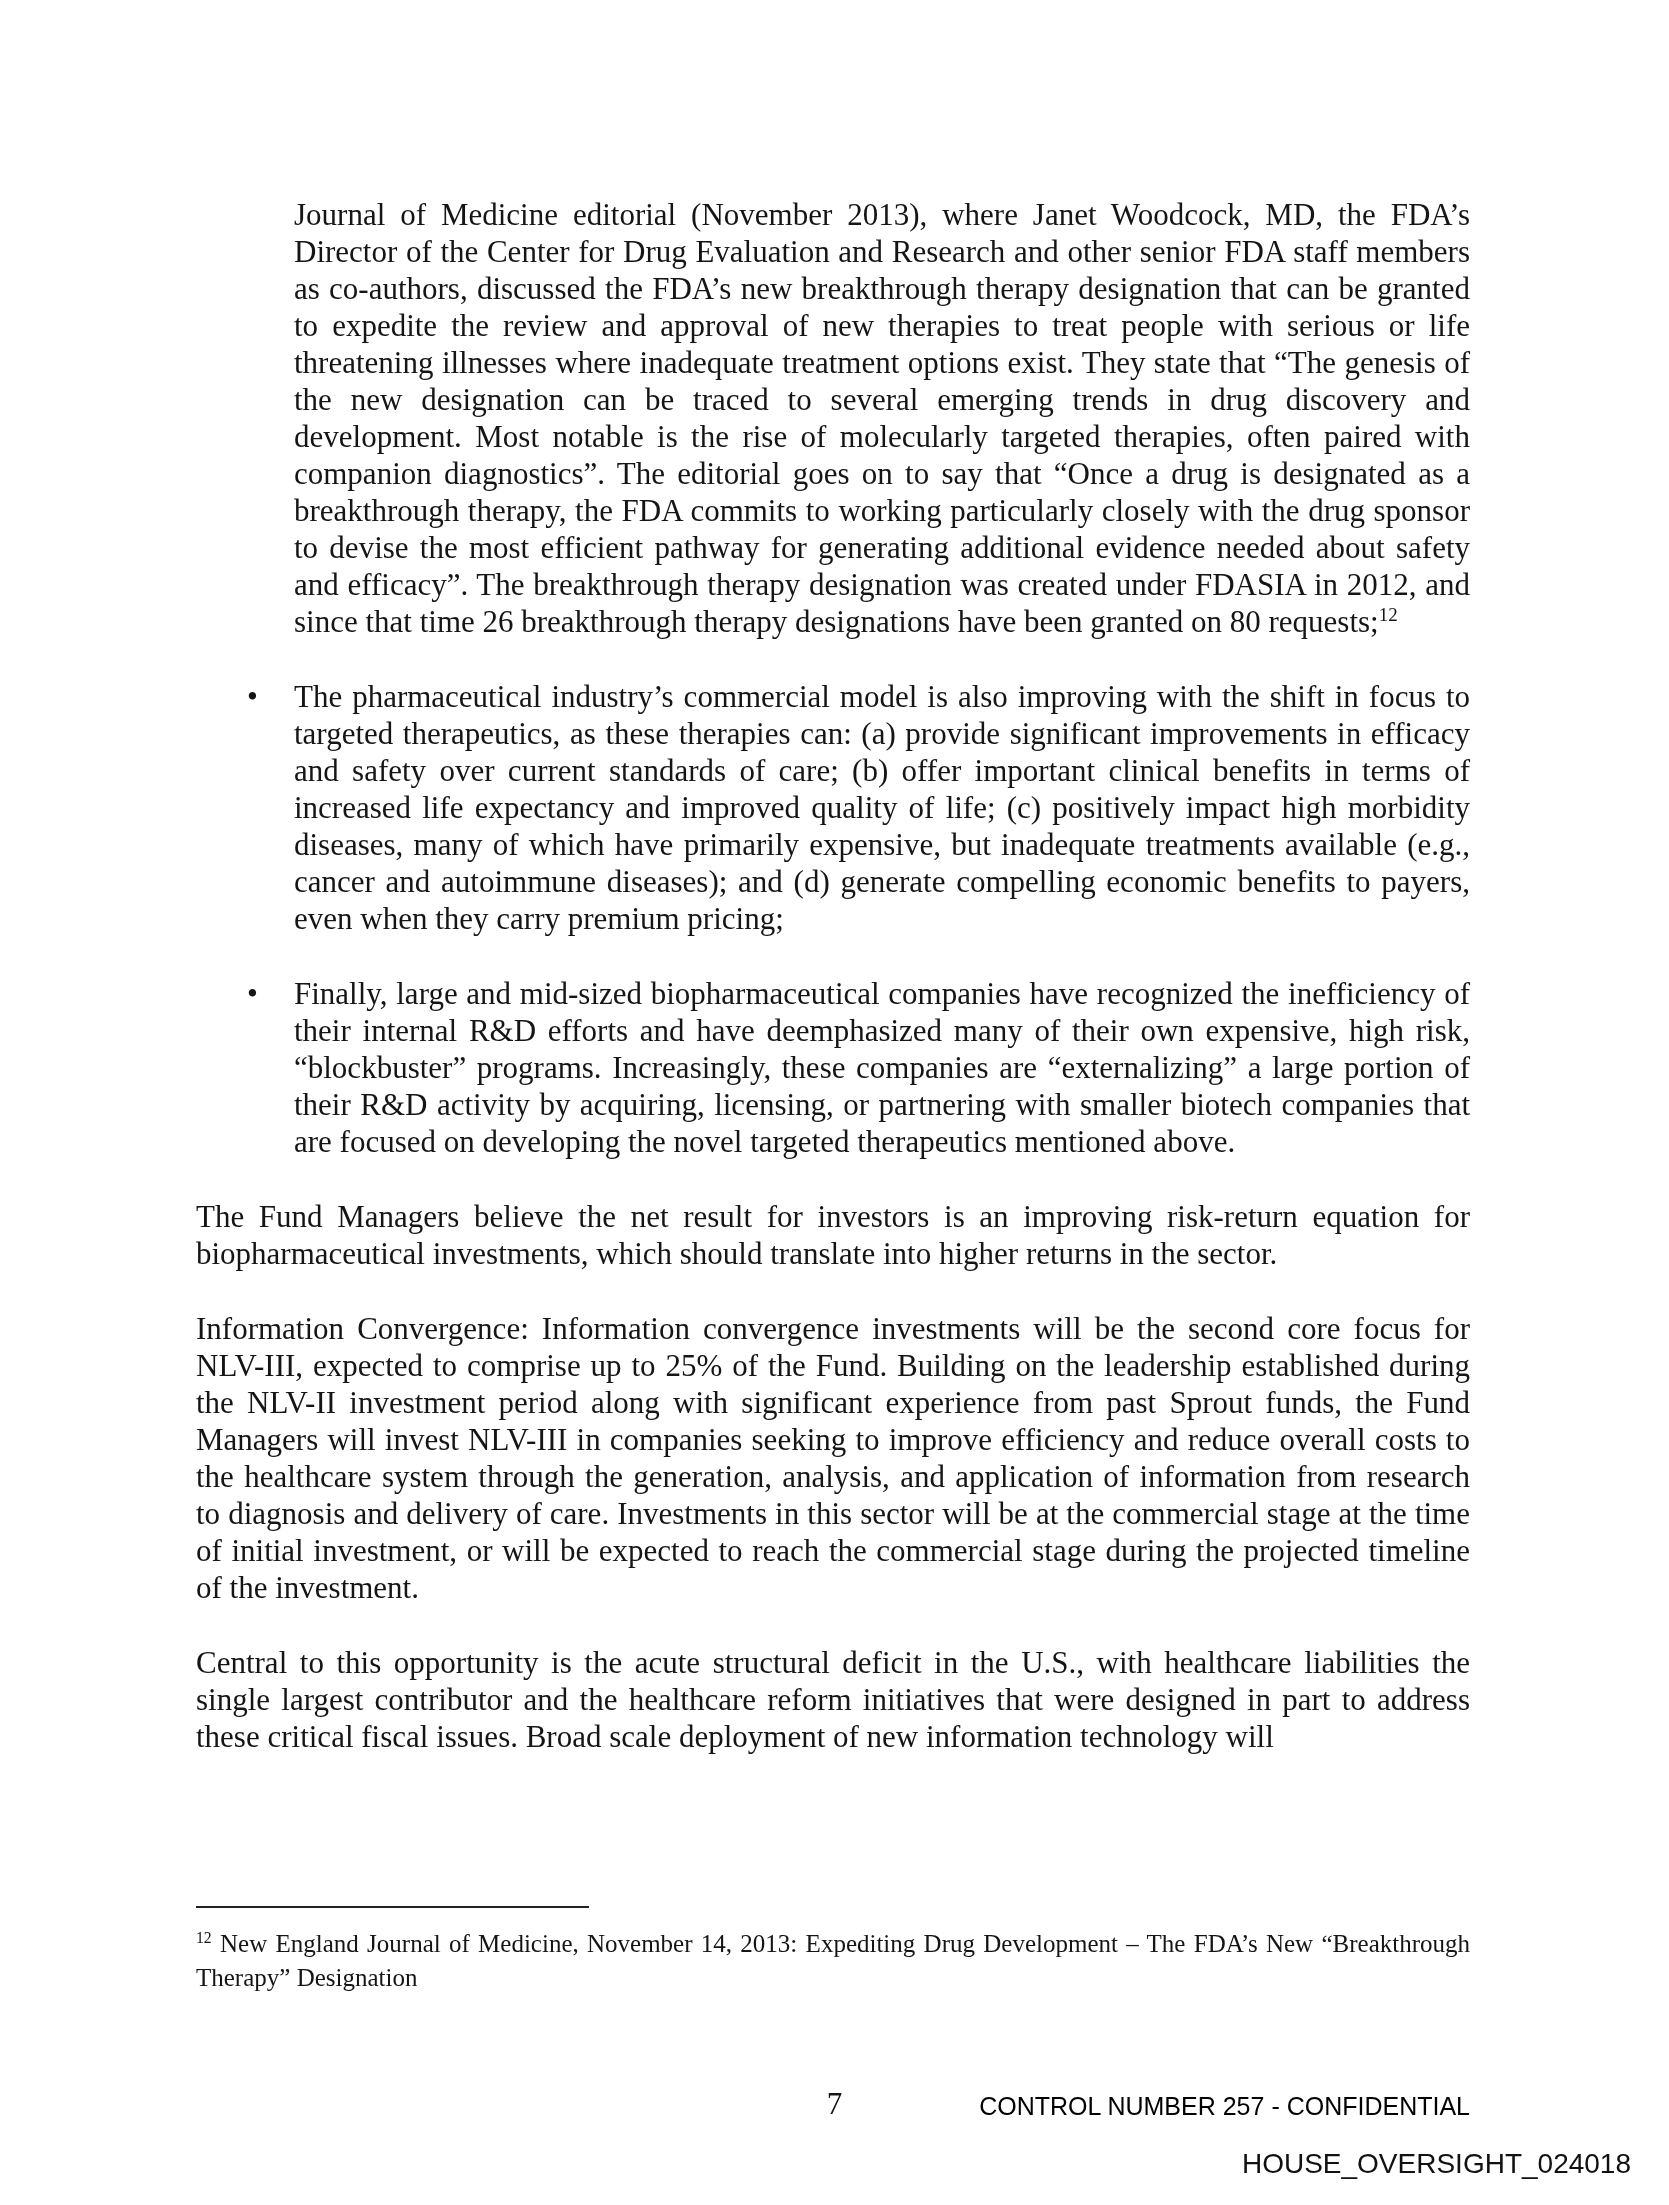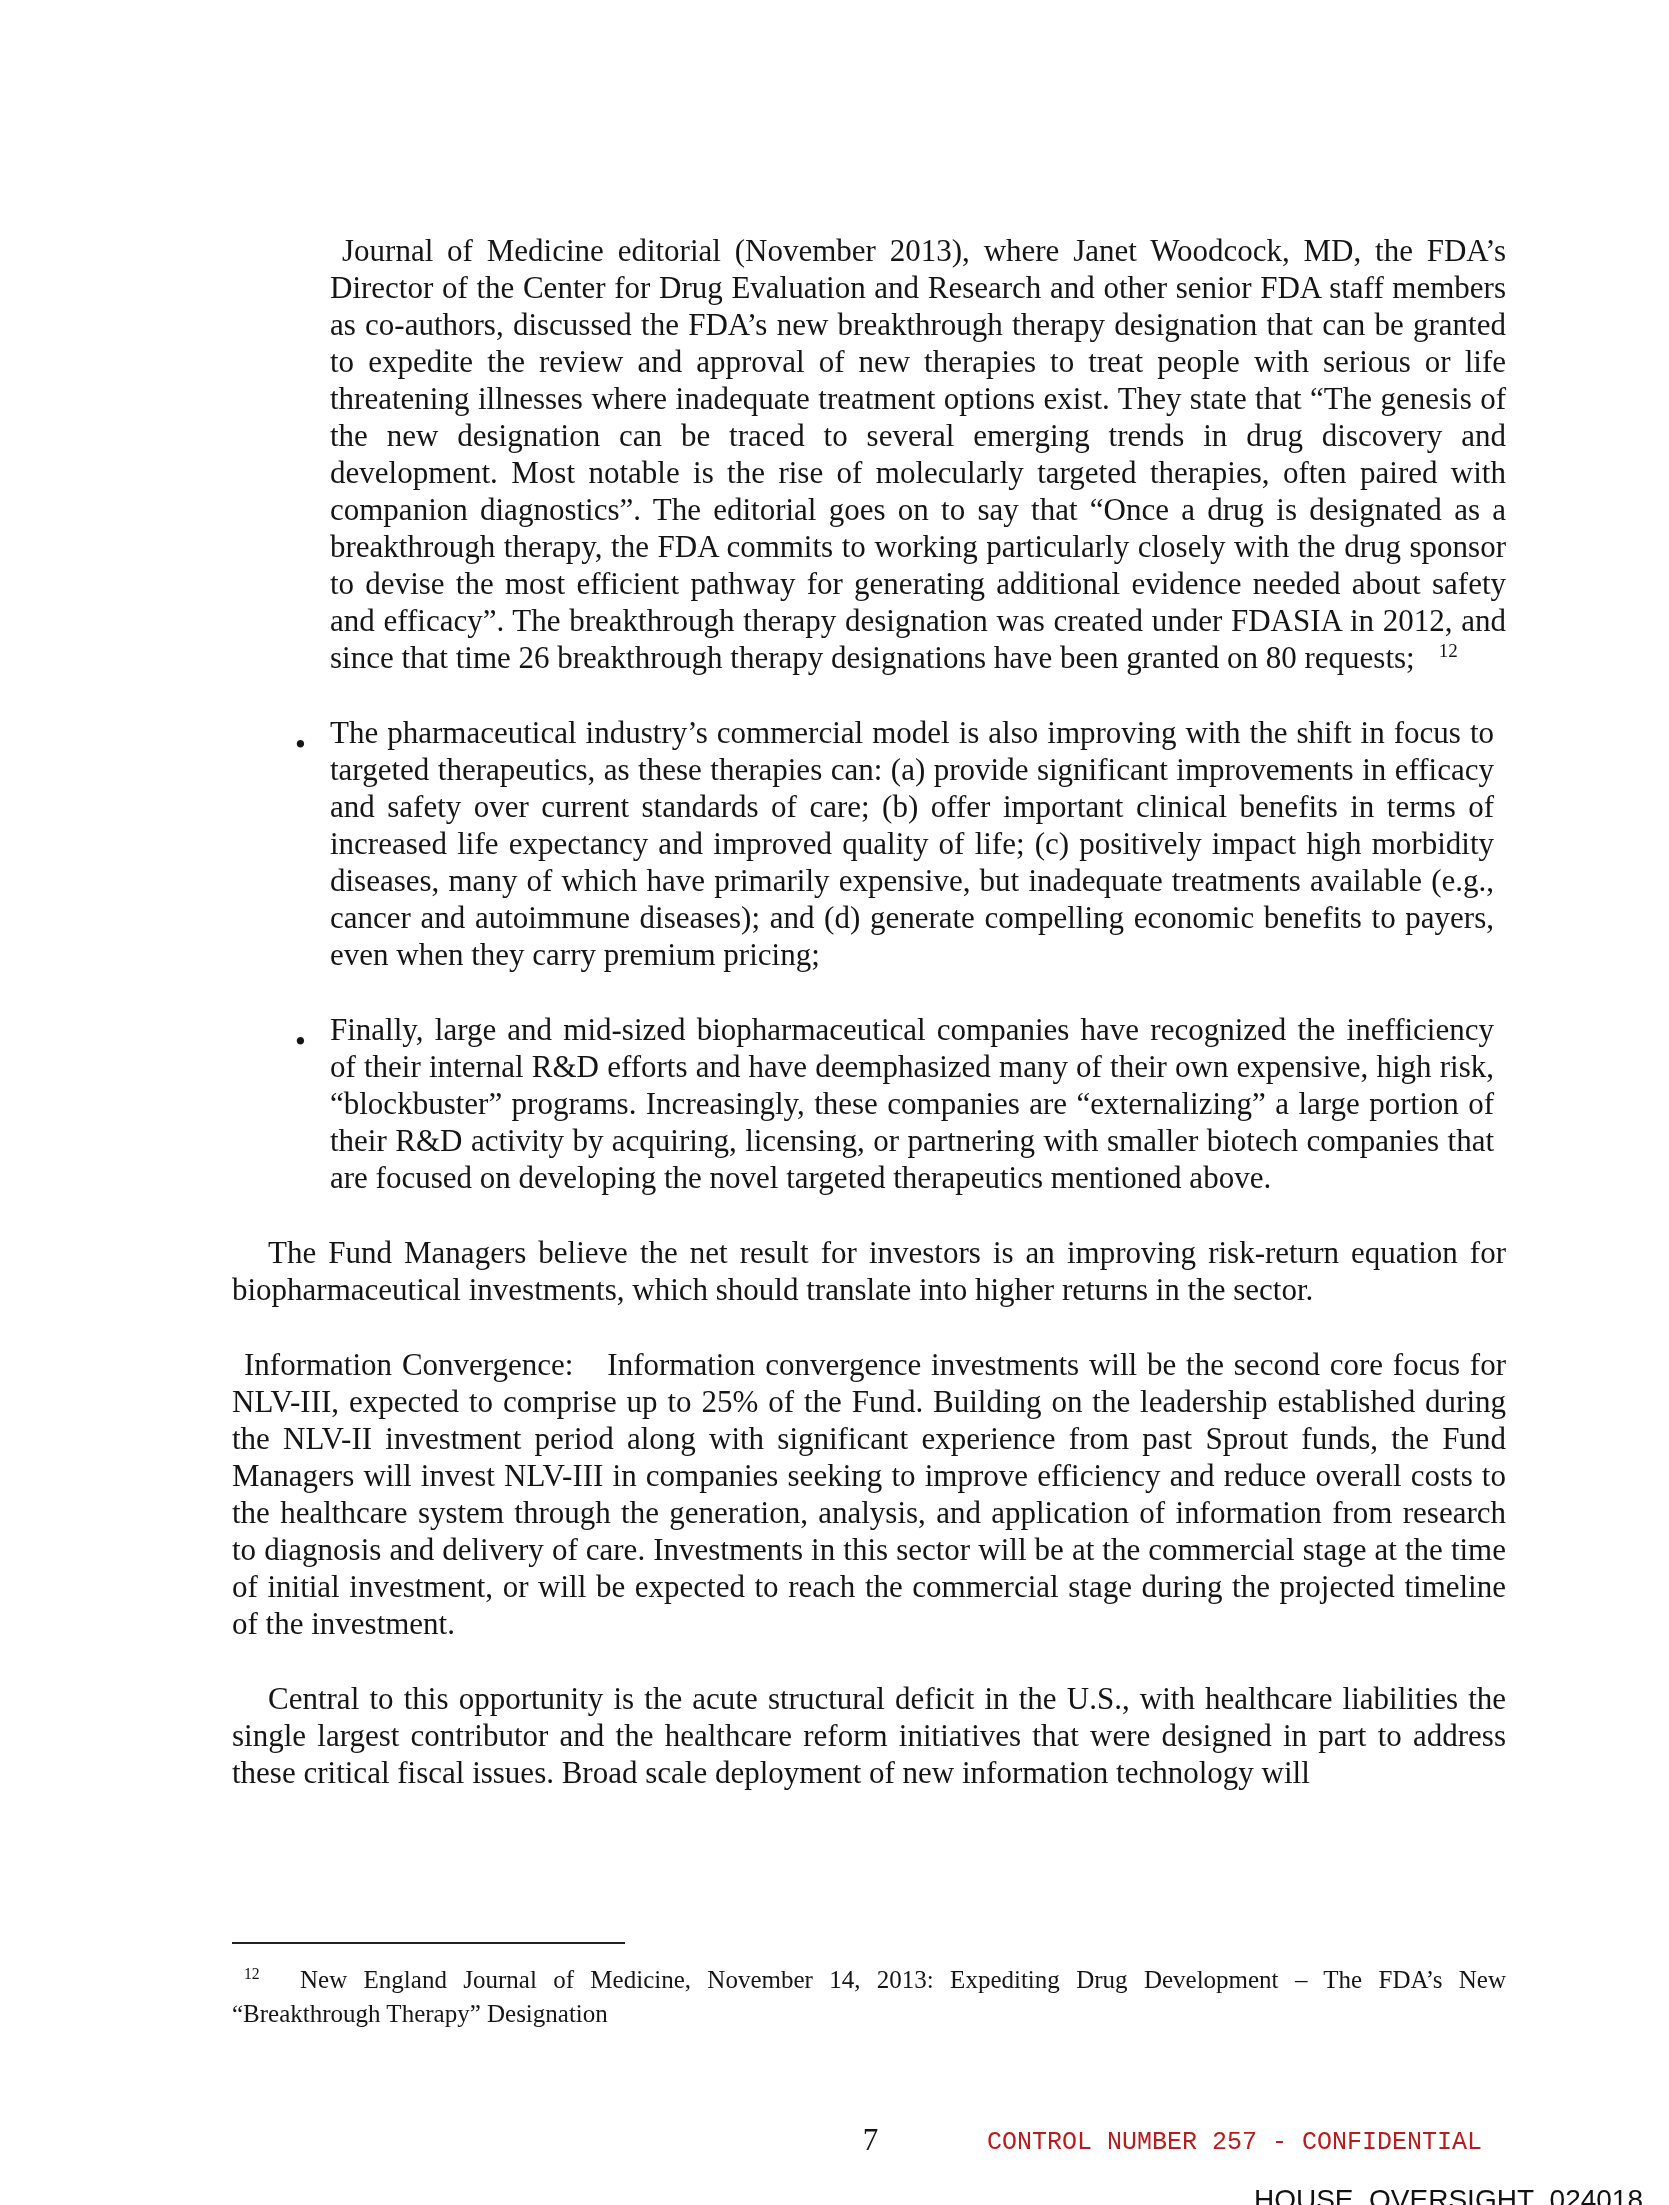--- a/index.html
+++ b/index.html
@@ -1,15 +1,15 @@
 <!DOCTYPE html>
 <html style="font-size:10.5px"><head>
 <meta charset="utf-8">
 <style>
-  * { margin: 12px; padding: 0; box-sizing: border-box; }
+  * { margin: 0; padding: 0; box-sizing: border-box; }
   html, body { width: 1669px; height: 2205px; }
   body {
     position: relative;
     background: #ffffff;
     color: #151515;
     font-family: "Liberation Serif", "DejaVu Serif", serif;
   }
   .page-content {
     position: absolute;
     left: 196px;
@@ -68,24 +68,24 @@
     top: 2085px;
     left: 50%;
     transform: translateX(-50%);
     font-size: 31px;
     line-height: 37px;
   }
   .confidential {
     position: absolute;
     top: 2092px;
     right: 199px;
-    font-family: Liberation Mono, monospace;
+    font-family: Liberation Sans, sans-serif;
     font-size: 25px;
     line-height: 29px;
-    color: #b91c1c;
+    color: #000000;
   }
   .bates {
     position: absolute;
     top: 2147px;
     right: 38px;
     font-family: "Liberation Sans", sans-serif;
     font-size: 28px;
     line-height: 34px;
     color: #111111;
   }

